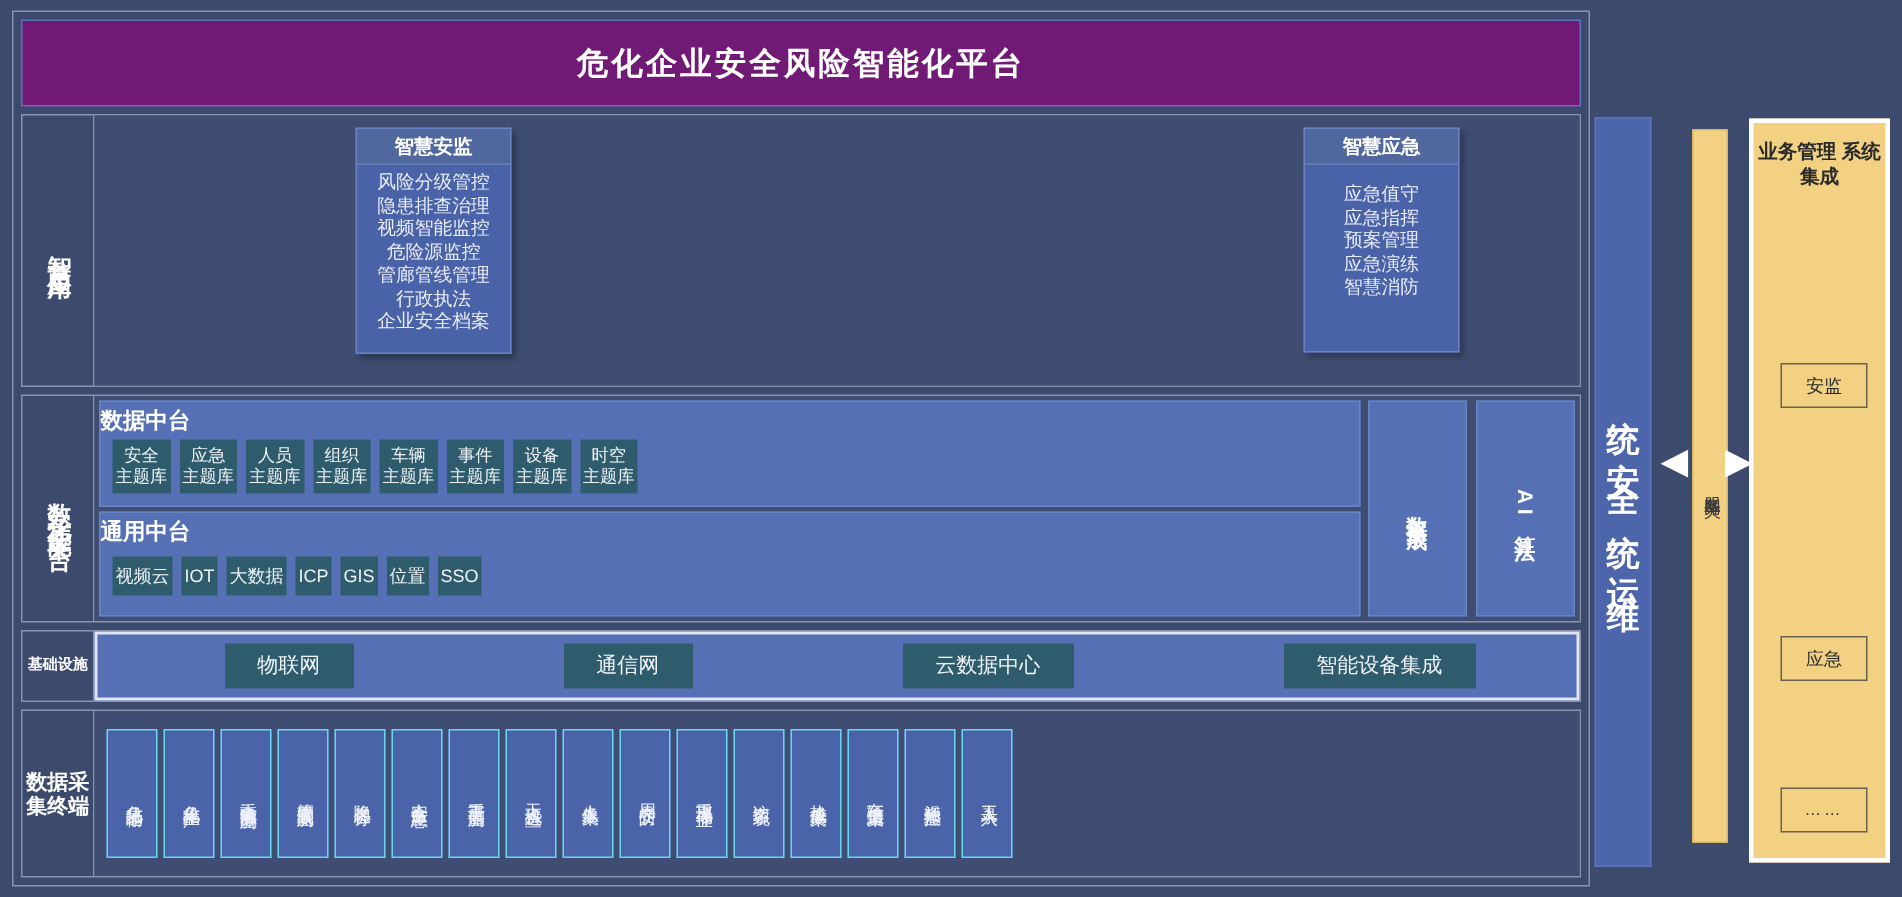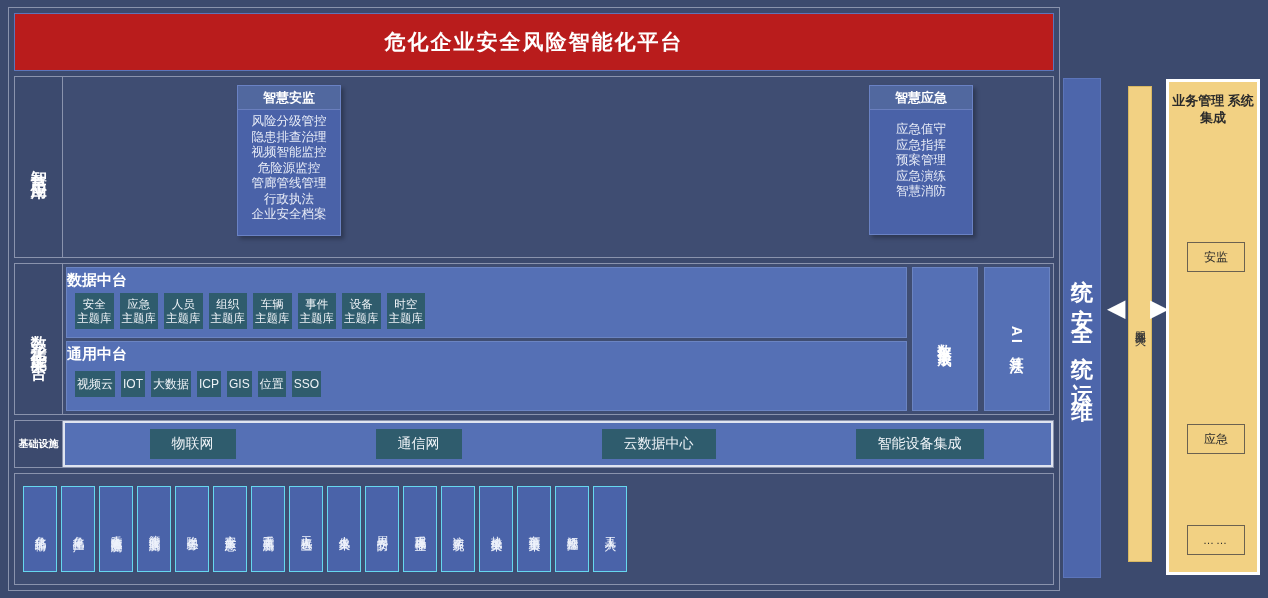--- a/index.html
+++ b/index.html
@@ -15,21 +15,21 @@
   
   .main-col{
     position:absolute;left:8px;top:7px;width:1052px;height:584px;
     background:#3c4a6e;
     border:1px solid #8a93ad;
     box-sizing:border-box;
     display:flex;flex-direction:column;
   }
   .title-bar{
     height:58px;margin:5px 5px 0 5px;
-    background:#b91c1c;
+    background:#701a75;
     border:1px solid #5c75ba;
     display:flex;align-items:center;justify-content:center;
     color:#ffffff;font-size:21px;font-weight:bold;letter-spacing:2px;
     flex:0 0 auto;
     box-sizing:border-box;
   }
 
   
   .layer{
     display:flex;align-items:stretch;
@@ -286,20 +286,21 @@
       <div class="layer-label">基础设施</div>
       <div class="layer-body">
         <div class="infra-chip">物联网</div>
         <div class="infra-chip">通信网</div>
         <div class="infra-chip">云数据中心</div>
         <div class="infra-chip">智能设备集成</div>
       </div>
     </div>
 
     <div class="layer dct">
+      <div class="layer-label">数据采集终端</div>
       <div class="layer-body">
         <div class="term">危化品运输</div>
         <div class="term">危化品生产</div>
         <div class="term">重大危险源监测</div>
         <div class="term">管廊管线监测</div>
         <div class="term">隐患任务</div>
         <div class="term">安全生产应急</div>
         <div class="term">重点工艺监测</div>
         <div class="term">无人机巡查</div>
         <div class="term">人像采集</div>

